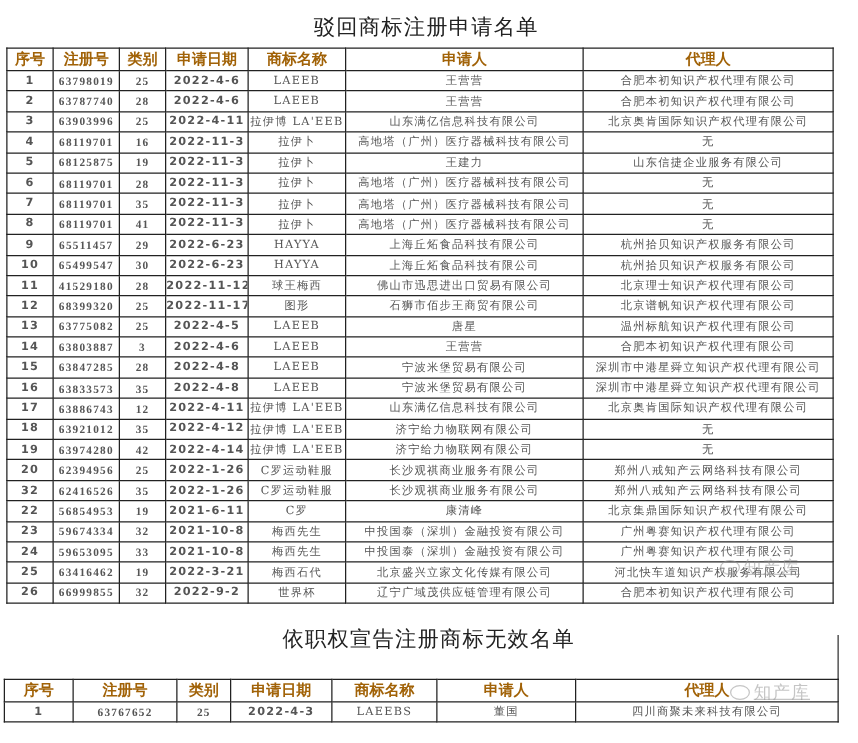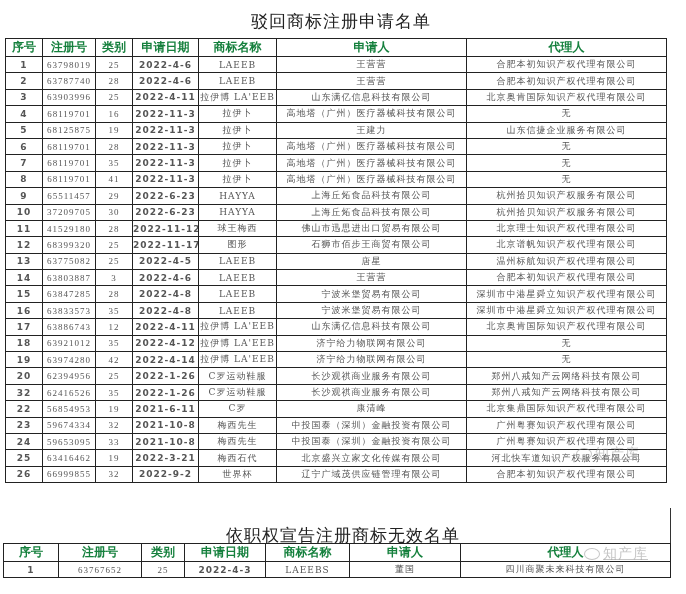--- a/index.html
+++ b/index.html
@@ -1,30 +1,30 @@
 <!DOCTYPE html>
 <html><head>
   <meta charset="utf-8">
   <style>
     html, body { margin: 0; padding: 0; background: #ffffff; }
     body { width: 686px; height: 594px; position: relative; overflow: hidden;
            font-family: "DejaVu Serif", "Liberation Serif", serif; color: #333; }
     .title { position: absolute; left: 0; width: 686px; text-align: center;
              font-size: 17px; color: #222; letter-spacing: 1px; }
     #title1 { top: 10px; left: -2px; }
-    #title2 { top: 524px; left: 0px; }
+    #title2 { top: 500px; left: 0px; }
     table { position: absolute; border-collapse: collapse; table-layout: fixed; }
     #t1 { left: 5px; top: 38px; width: 661px; }
     #t2 { left: 3px; top: 543px; width: 667px; }
     td, th { border: 1.3px solid #222; text-align: center; padding: 0; overflow: hidden; white-space: nowrap; }
-    th { font-family: "DejaVu Sans", "Liberation Sans", sans-serif; font-weight: bold; font-size: 12px; color: #15803d; height: 16px; }
+    th { font-family: "DejaVu Sans", "Liberation Sans", sans-serif; font-weight: bold; font-size: 12px; color: #a16207; height: 16px; }
     #t1 td { height: 15.4px; font-size: 9px; color: #555; letter-spacing: 1px; }
     #t2 td { height: 15px; font-size: 9px; color: #555; letter-spacing: 1px; }
     td.seq, td.date { font-family: "DejaVu Sans", "Liberation Sans", sans-serif; font-weight: bold; color: #222; font-size: 10.5px; letter-spacing: 0; }
-    td.reg, td.cls { font-family: "Liberation Serif", serif; font-size: 10px; color: #666; letter-spacing: 0; }
+    td.reg, td.cls { font-family: "Liberation Serif", serif; font-size: 10px; color: #666; letter-spacing: 0; font-weight: bold; }
     .side-line { position: absolute; left: 670px; top: 508px; width: 1px; height: 36px; background: #333; }
     .watermark { position: absolute; color: rgba(150,150,150,0.55); font-family: "DejaVu Sans", sans-serif; font-size: 14px; letter-spacing: 1px; text-decoration: underline; }
     #wm1 { left: 576px; top: 445px; }
     #wm2 { left: 584px; top: 545px; }
     .wm-logo { display: inline-block; width: 14px; height: 10px; border: 1.5px solid rgba(150,150,150,0.55); border-radius: 50%; margin-right: 3px; vertical-align: middle; }
   </style>
 </head>
 <body>
 
 <div class="title" id="title1">驳回商标注册申请名单</div>
@@ -127,21 +127,21 @@
         <td class="seq">9</td>
         <td class="reg">65511457</td>
         <td class="cls">29</td>
         <td class="date">2022-6-23</td>
         <td class="mark">HAYYA</td>
         <td class="applicant">上海丘炻食品科技有限公司</td>
         <td class="agent">杭州拾贝知识产权服务有限公司</td>
       </tr>
       <tr>
         <td class="seq">10</td>
-        <td class="reg">37209705</td>
+        <td class="reg">65499547</td>
         <td class="cls">30</td>
         <td class="date">2022-6-23</td>
         <td class="mark">HAYYA</td>
         <td class="applicant">上海丘炻食品科技有限公司</td>
         <td class="agent">杭州拾贝知识产权服务有限公司</td>
       </tr>
       <tr>
         <td class="seq">11</td>
         <td class="reg">41529180</td>
         <td class="cls">28</td>

